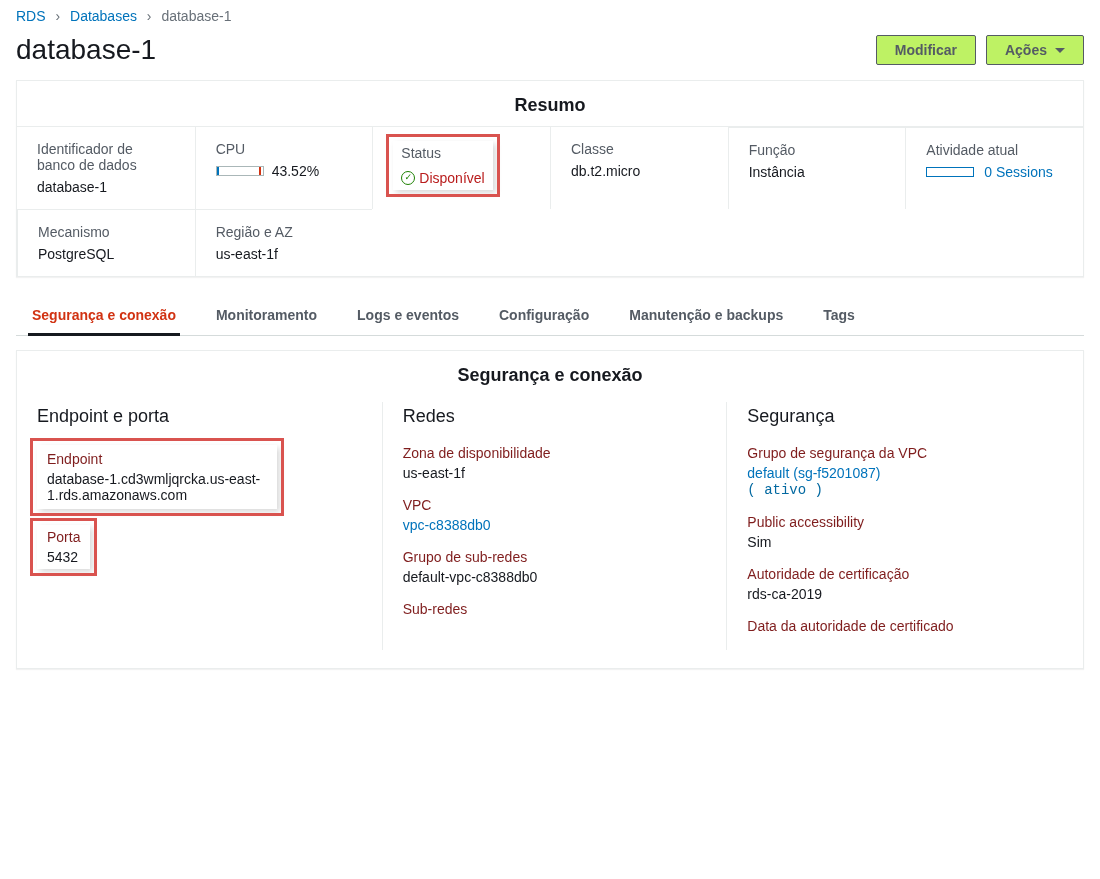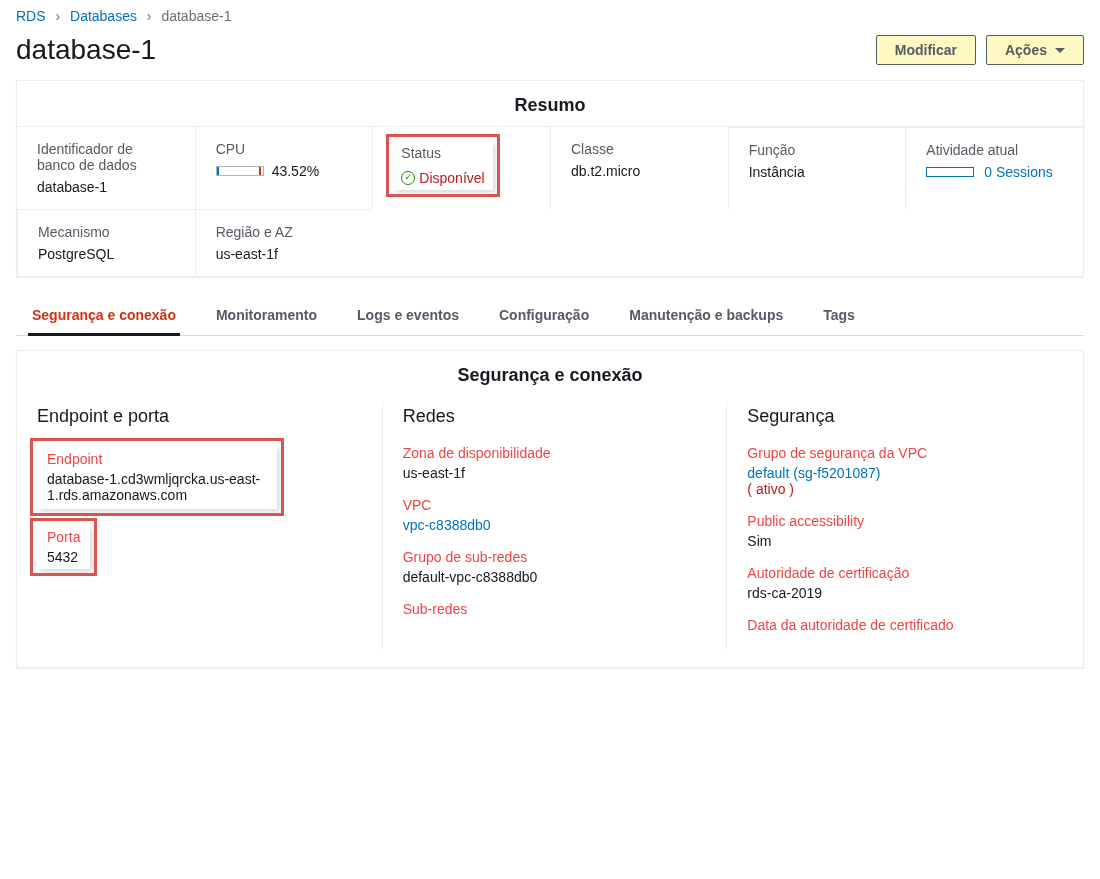--- a/index.html
+++ b/index.html
@@ -25,21 +25,21 @@
     justify-content: space-between;
     margin: 6px 0 14px 0;
   }
   .header-row h1 {
     font-size: 28px;
     font-weight: 400;
     margin: 0;
   }
   .header-actions { display: flex; gap: 10px; }
   .btn {
-    background: #fef9c3;
+    background: #bef264;
     border: 1px solid #545b64;
     border-radius: 2px;
     padding: 6px 18px;
     font-size: 14px;
     font-weight: 700;
     color: #545b64;
     cursor: pointer;
     display: inline-flex;
     align-items: center;
     gap: 8px;
@@ -138,23 +138,23 @@
     border-left: 1px solid #eaeded;
   }
   .detail-col:first-child { border-left: none; padding-left: 0; }
   .detail-col h3 {
     font-size: 18px;
     font-weight: 400;
     margin: 4px 0 18px 0;
     color: #16191f;
   }
   .field { margin-bottom: 16px; }
-  .field-label { color: #ef4444; margin-bottom: 4px; font-size: 14px; }
+  .field-label { color: #7f1d1d; margin-bottom: 4px; font-size: 14px; }
   .field-value { color: #16191f; font-size: 14px; }
-  .field-value .active { color: #b91c1c; }
+  .field-value .active { color: #0369a1; font-family: Liberation Mono, monospace; }
   .red-box {
     outline: 3px solid #d9534f;
     outline-offset: 4px;
     box-shadow: 3px 3px 6px rgba(0,0,0,0.15);
   }
   .status-box-wrapper { padding: 4px 8px; display: inline-block; }
   .endpoint-box { padding: 6px 10px; display: inline-block; margin-bottom: 10px; max-width: 240px; }
   .port-box { padding: 4px 10px; display: inline-block; }
 </style>
 </head>

